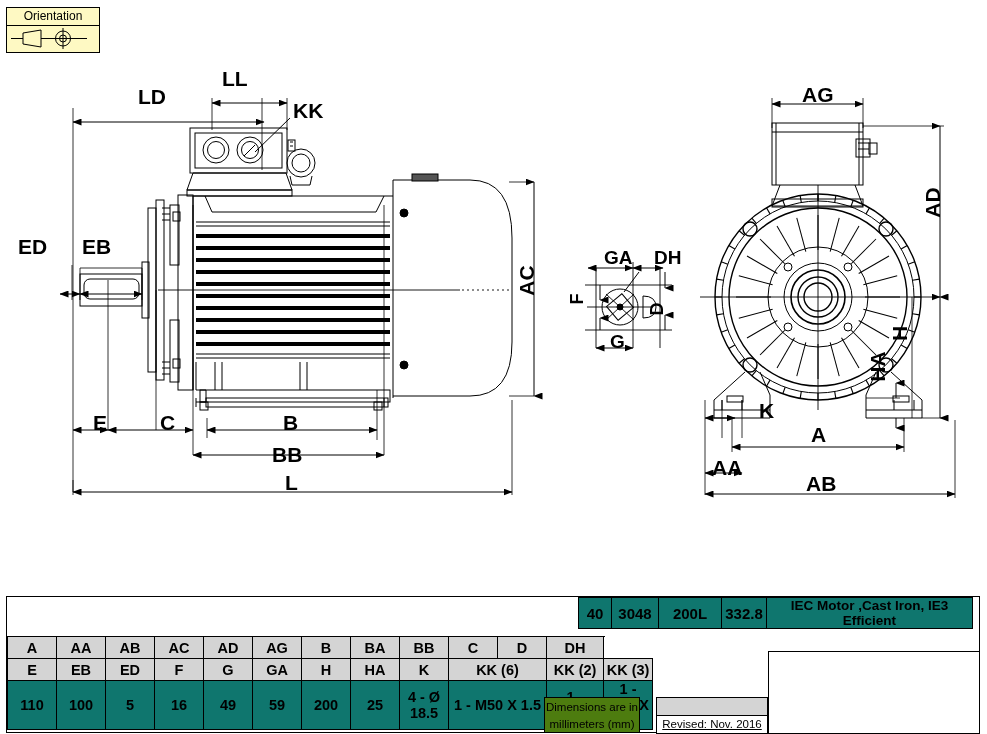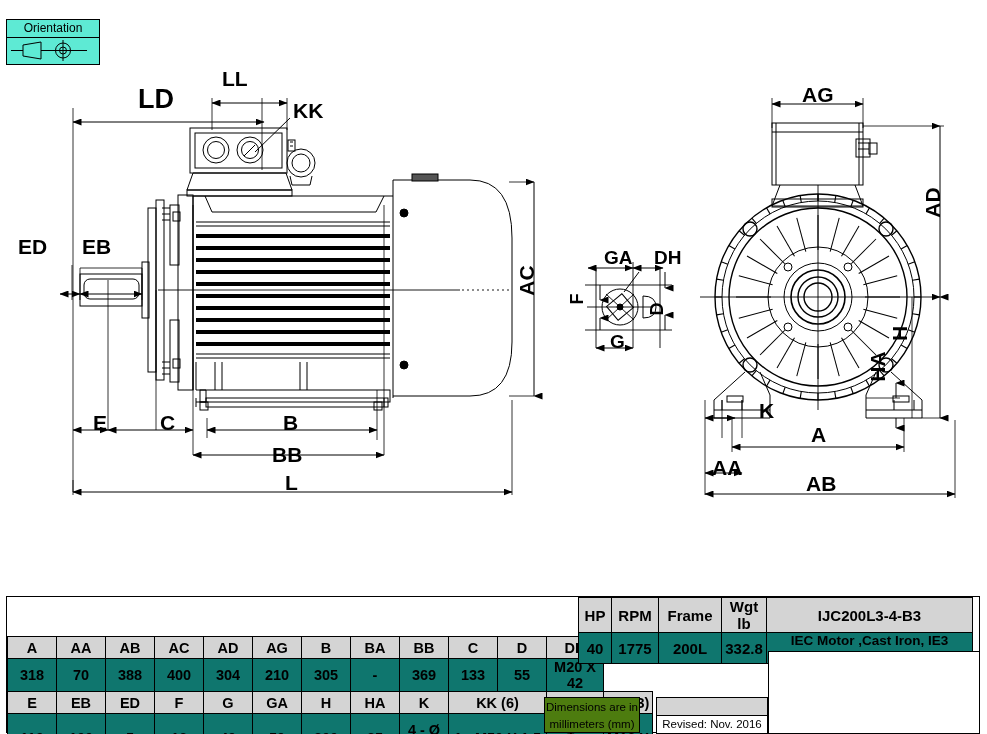--- a/index.html
+++ b/index.html
@@ -7,21 +7,21 @@
        font-family:"Liberation Sans", sans-serif;color:#000;}
 
   
   .abs{position:absolute;}
   .lbl{position:absolute;font-weight:700;color:#000;line-height:1;white-space:nowrap;}
   .lbl-v{position:absolute;font-weight:700;line-height:1;white-space:nowrap;
          transform-origin:center center;}
   svg{display:block;}
 
   
-  #orientation-box{left:6px;top:19px;width:92px;height:44px;border:1.6px solid #000;background:#5eead4;}
+  #orientation-box{left:6px;top:7px;width:92px;height:44px;border:1.6px solid #000;background:#fef9c3;}
   #orientation-title{font-size:12px;font-weight:400;text-align:center;height:17px;
         line-height:17px;border-bottom:1.4px solid #000;}
   #orientation-symbol{height:25px;position:relative;}
 
   
   #drawing{left:0;top:0;width:987px;height:600px;}
 
   
   table{border-collapse:collapse;position:absolute;}
   td{border:1.5px solid #000;text-align:center;font-size:14.5px;
@@ -39,21 +39,21 @@
   #info-table td.frame{width:62px;}
   #info-table td.wgt{width:44px;}
   #info-table td.model{width:205px;font-size:15px;}
   #info-table td.model-sub{font-size:13.5px;}
 
   #note-dims{position:absolute;left:544px;top:697px;width:96px;height:36px;
        background:#4d7c0f;border:1.5px solid #000;font-size:11.5px;font-weight:400;
        text-align:center;line-height:17px;padding-top:1px;box-sizing:border-box;}
   #revised-cell{position:absolute;left:656px;top:715px;width:112px;height:19px;
        background:#fff;border:1.5px solid #000;font-size:11.5px;font-weight:400;
-       text-align:center;line-height:17px;box-sizing:border-box;}
+       text-align:center;line-height:17px;box-sizing:border-box;text-decoration:underline;}
   #kk3-blank{position:absolute;left:656px;top:697px;width:112px;height:19px;
        background:#d4d4d4;border:1.5px solid #000;box-sizing:border-box;}
   #model-desc-blank{position:absolute;left:768px;top:651px;width:212px;height:83px;
        background:#fff;border:1.5px solid #000;box-sizing:border-box;}
   #outer-frame{position:absolute;left:6px;top:596px;width:974px;height:137px;
        border:1.5px solid #000;box-sizing:border-box;pointer-events:none;}
 </style>
 </head>
 <body>
 
@@ -381,21 +381,21 @@
 
   <line x1="705" y1="473" x2="742" y2="473" stroke-width="1" marker-start="url(#arL)" marker-end="url(#ar)"></line>
 
   <line x1="705" y1="494" x2="955" y2="494" stroke-width="1" marker-start="url(#arL)" marker-end="url(#ar)"></line>
   <line x1="955" y1="420" x2="955" y2="498" stroke-width="0.8"></line>
 
   </g>
 </svg>
 </div>
 
-<div class="lbl" style="left:138px;top:86px;font-size:27px;">LD</div>
+<div class="lbl" style="left:138px;top:86px;font-size:21px;">LD</div>
 <div class="lbl" style="left:222px;top:68px;font-size:21px;">LL</div>
 <div class="lbl" style="left:293px;top:88px;font-size:21px;margin-top:12px;">KK</div>
 <div class="lbl" style="left:18px;top:236px;font-size:21px;">ED</div>
 <div class="lbl" style="left:82px;top:236px;font-size:21px;">EB</div>
 <div class="lbl-v" style="left:511px;top:270px;font-size:21px;transform:rotate(-90deg);">AC</div>
 <div class="lbl" style="left:93px;top:412px;font-size:21px;">E</div>
 <div class="lbl" style="left:160px;top:412px;font-size:21px;">C</div>
 <div class="lbl" style="left:283px;top:412px;font-size:21px;">B</div>
 <div class="lbl" style="left:272px;top:444px;font-size:21px;">BB</div>
 <div class="lbl" style="left:285px;top:472px;font-size:21px;">L</div>
@@ -425,34 +425,20 @@
       <td class="hdr">AB</td>
       <td class="hdr">AC</td>
       <td class="hdr">AD</td>
       <td class="hdr">AG</td>
       <td class="hdr">B</td>
       <td class="hdr">BA</td>
       <td class="hdr">BB</td>
       <td class="hdr">C</td>
       <td class="hdr">D</td>
       <td class="hdr" colspan="2">DH</td>
-    </tr>
-    <tr>
-      <td class="val">318</td>
-      <td class="val">70</td>
-      <td class="val">388</td>
-      <td class="val">400</td>
-      <td class="val">304</td>
-      <td class="val">210</td>
-      <td class="val">305</td>
-      <td class="val">-</td>
-      <td class="val">369</td>
-      <td class="val">133</td>
-      <td class="val">55</td>
-      <td class="val" colspan="2">M20 X 42</td>
     </tr>
     <tr>
       <td class="hdr">E</td>
       <td class="hdr">EB</td>
       <td class="hdr">ED</td>
       <td class="hdr">F</td>
       <td class="hdr">G</td>
       <td class="hdr">GA</td>
       <td class="hdr">H</td>
       <td class="hdr">HA</td>
@@ -482,29 +468,22 @@
 <div id="note-dims">
   <div>Dimensions are in</div>
   <div>millimeters (mm)</div>
 </div>
 <div id="kk3-blank"></div>
 <div id="revised-cell">Revised: Nov. 2016</div>
 
 <table id="info-table">
   <tbody>
     <tr>
-      <td class="hdr hp">HP</td>
-      <td class="hdr rpm">RPM</td>
-      <td class="hdr frame">Frame</td>
-      <td class="hdr wgt">Wgt lb</td>
-      <td class="hdr model">IJC200L3-4-B3</td>
-    </tr>
-    <tr>
       <td class="val hp">40</td>
-      <td class="val rpm">1775</td>
+      <td class="val rpm">3048</td>
       <td class="val frame">200L</td>
       <td class="val wgt">332.8</td>
       <td class="val model model-sub">IEC Motor ,Cast Iron, IE3 Efficient</td>
     </tr>
   </tbody>
 </table>
 
 <div id="model-desc-blank"></div>
 
 </body></html>

